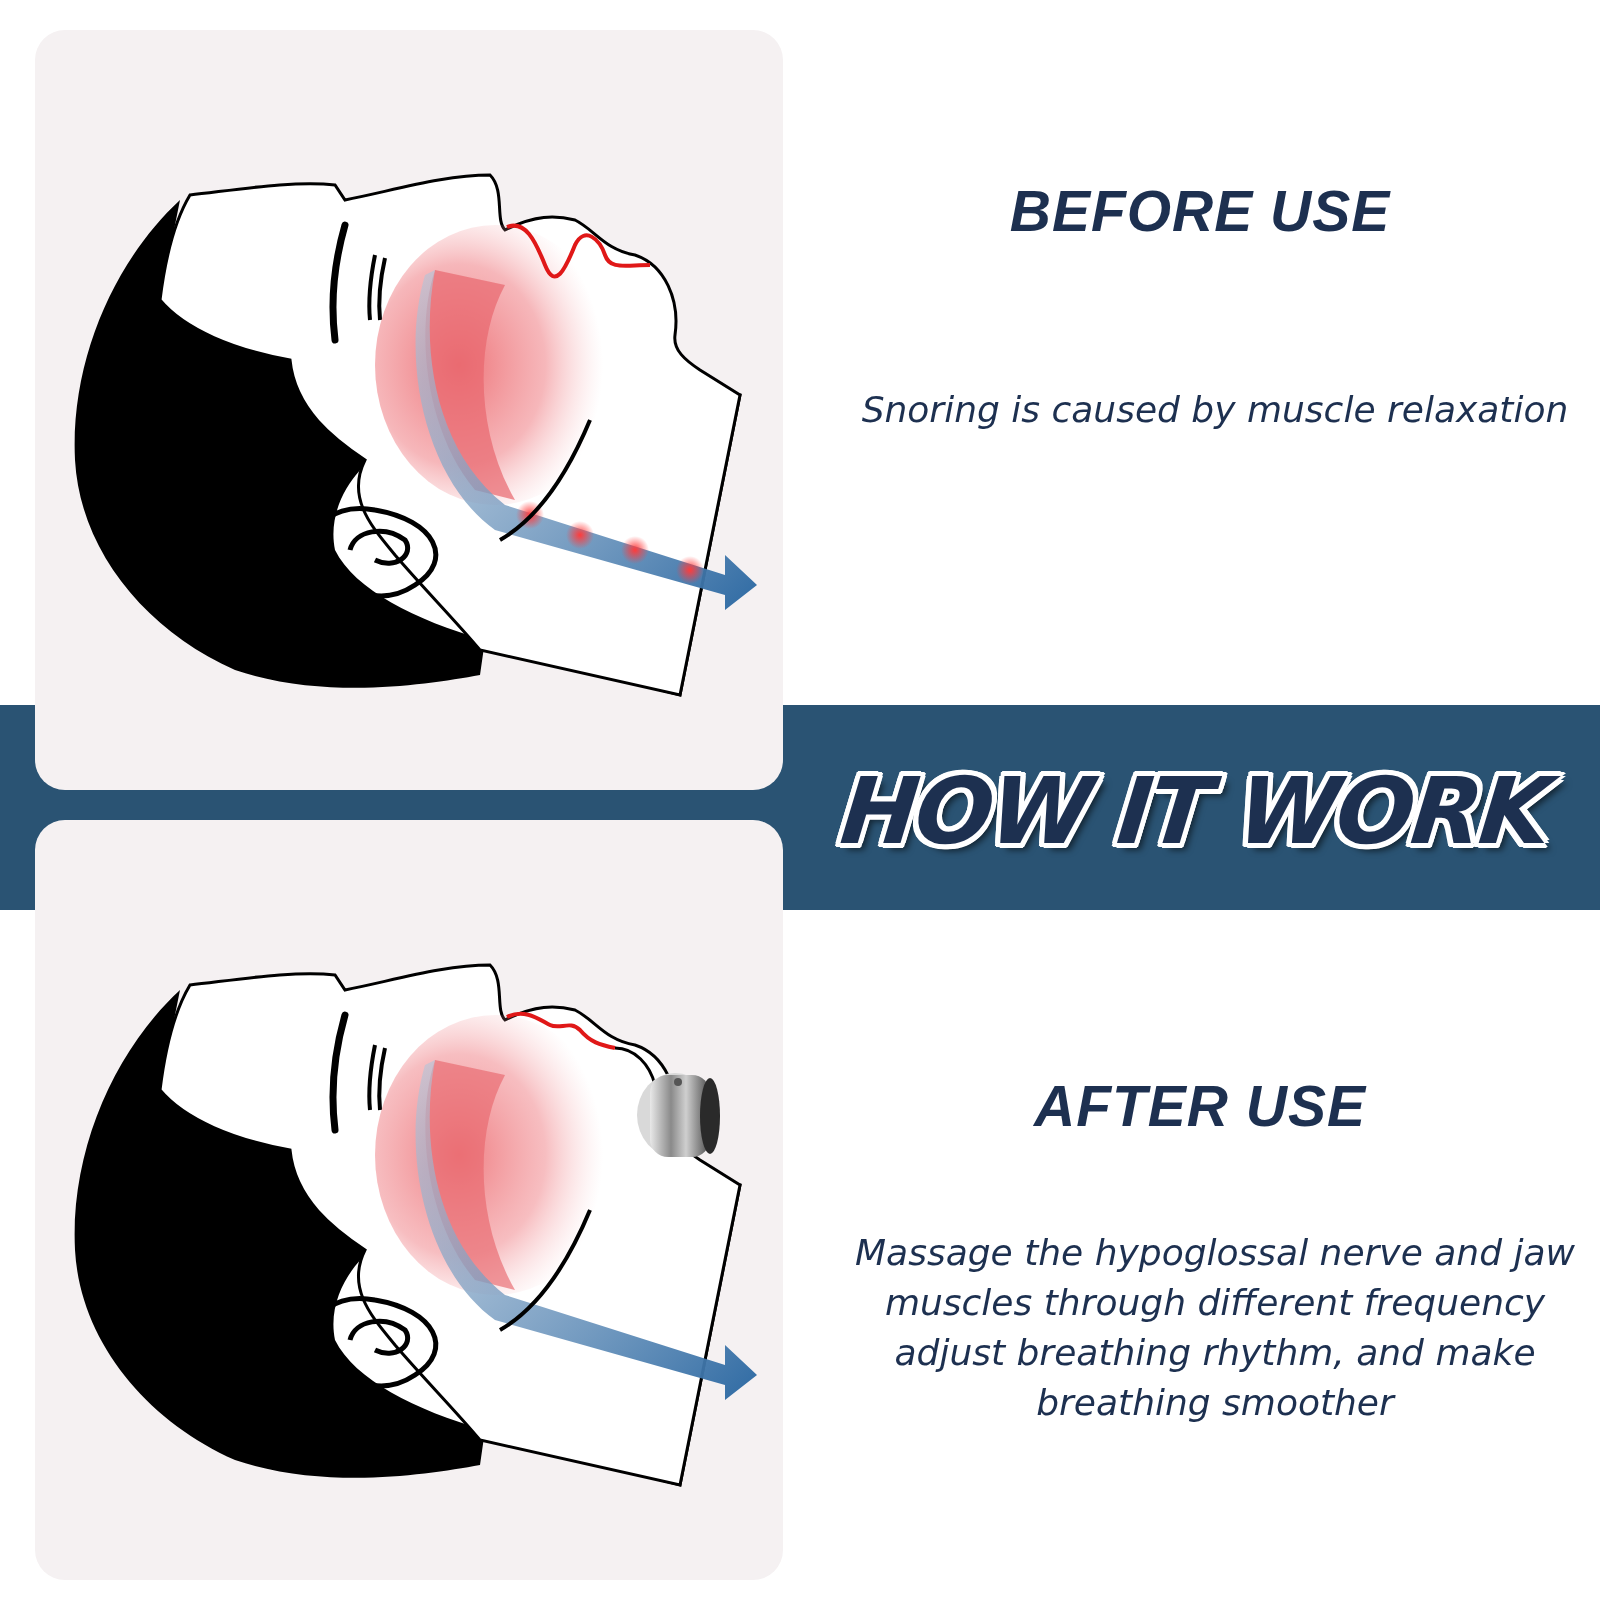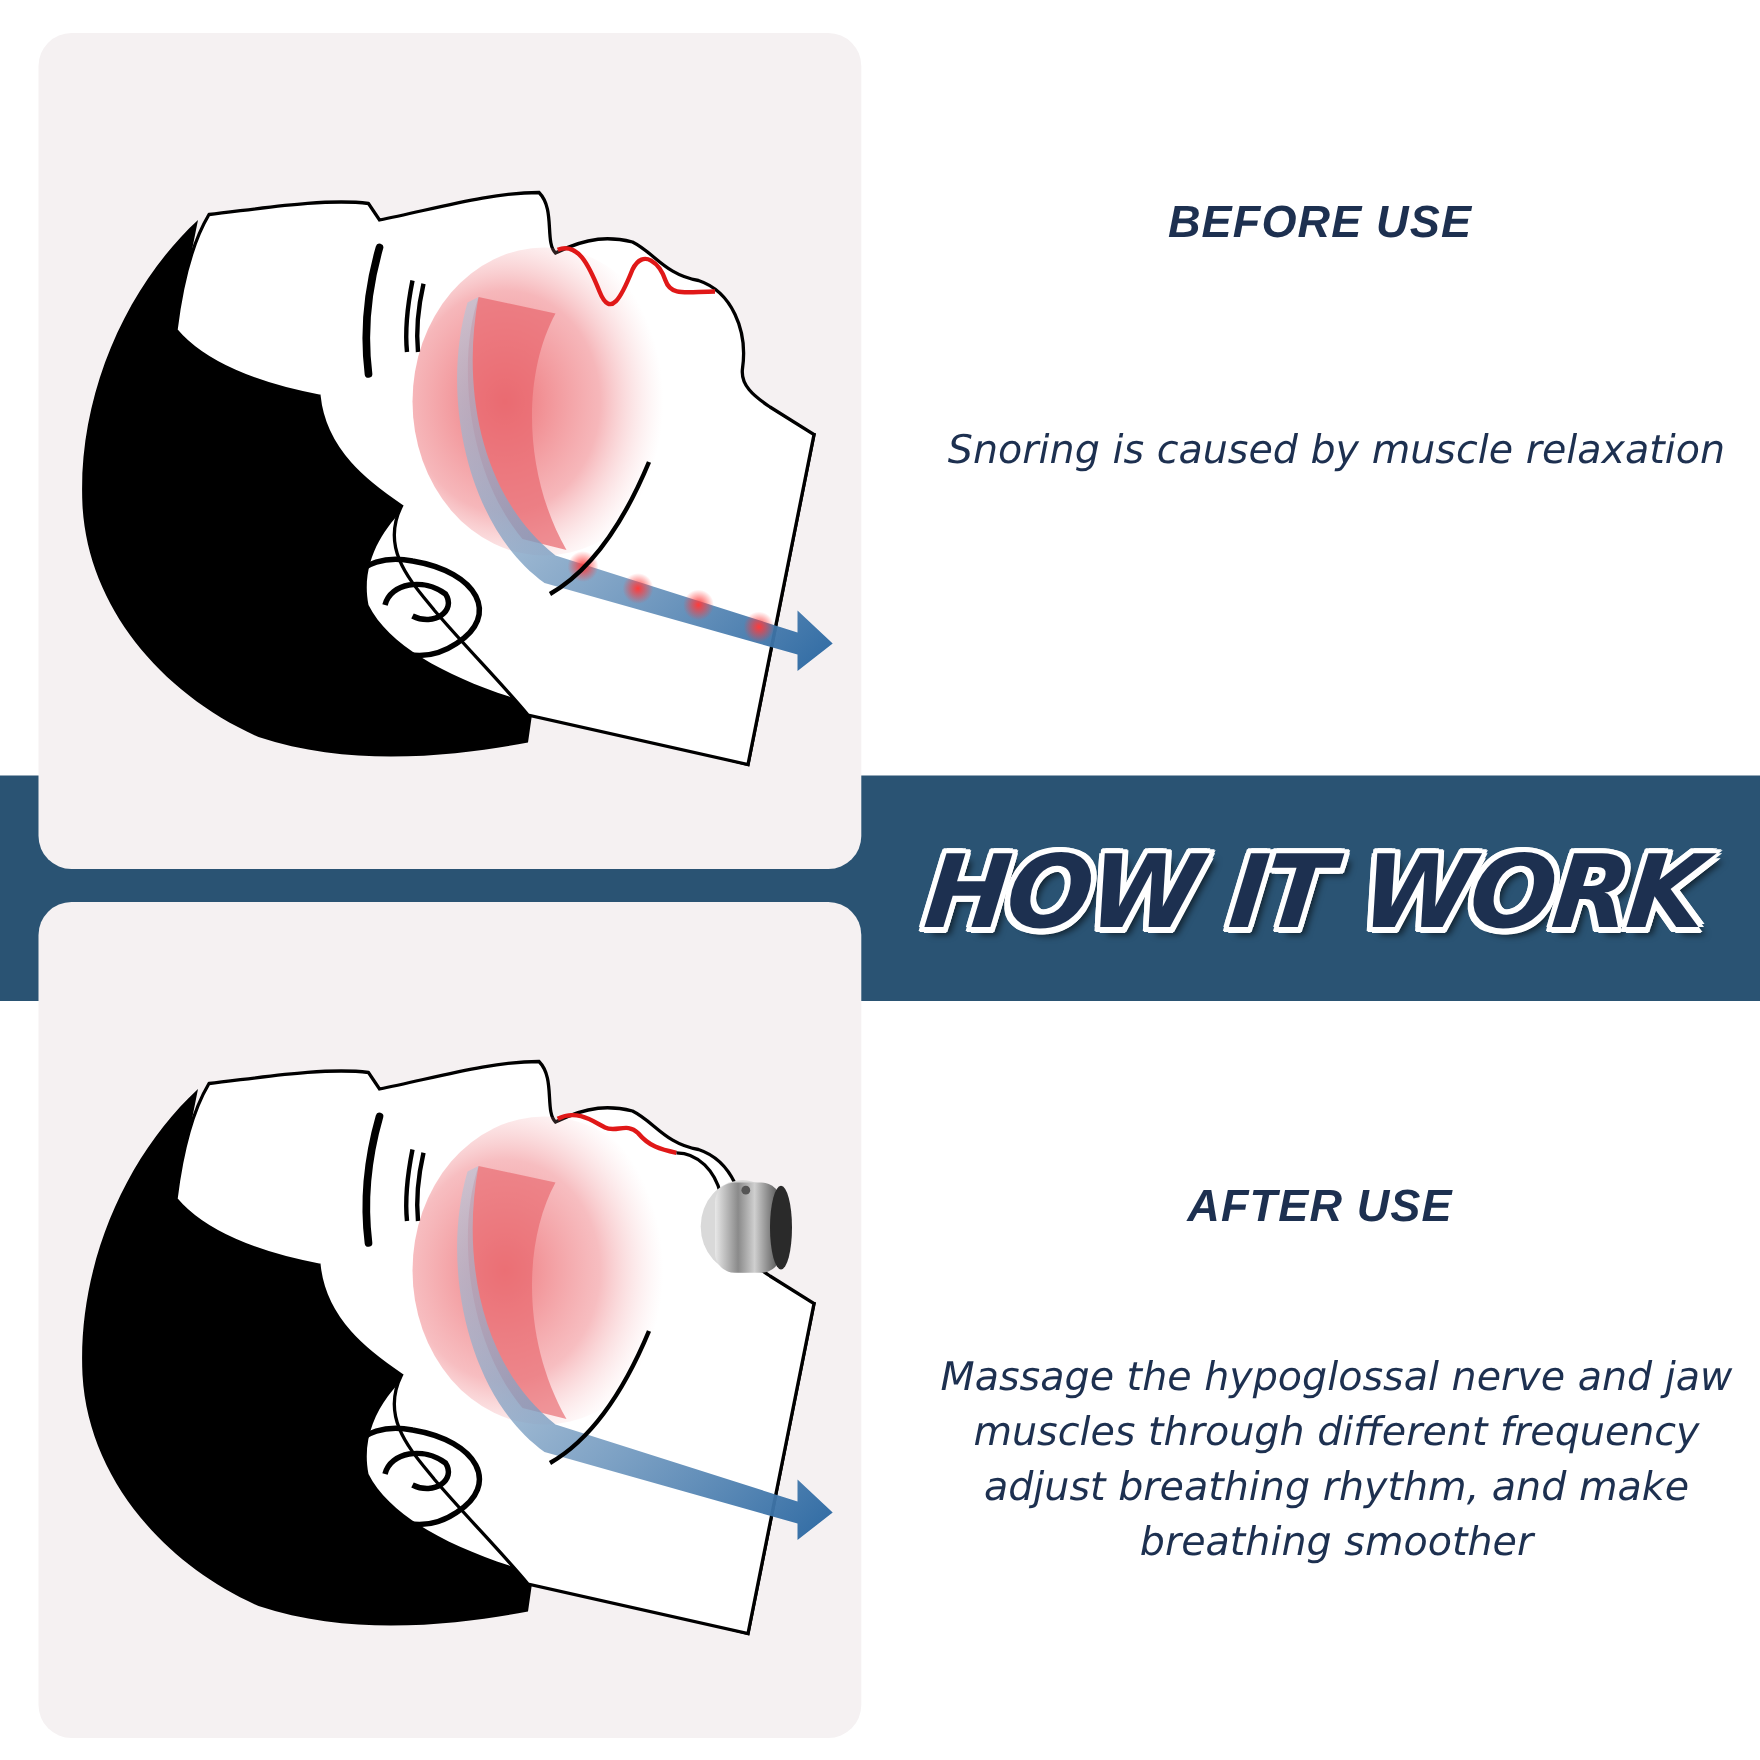--- a/index.html
+++ b/index.html
@@ -17,21 +17,21 @@
       background: var(--panel, #f5f1f2);
       border-radius: 30px;
       overflow: hidden;
     }
     .panel.top { top: 30px; height: 760px; }
     .panel.bottom { top: 820px; height: 760px; }
     .panel svg { position: absolute; left: 0; top: 0; }
 
     .heading {
       position: absolute; left: 800px; width: 800px; text-align: center;
-      font-weight: 700; font-style: italic; font-size: 41px; letter-spacing: 1px;
+      font-weight: 700; font-style: italic; font-size: 57px; letter-spacing: 1px;
       color: #1d3050;
     }
     .heading.before { top: 178px; }
     .heading.after { top: 1073px; }
 
     .desc {
       position: absolute; left: 820px; width: 790px; text-align: center;
       font-family: "DejaVu Sans", sans-serif; font-style: italic;
       font-size: 36px; line-height: 50px; color: #1d3050;
       font-weight: 400;

